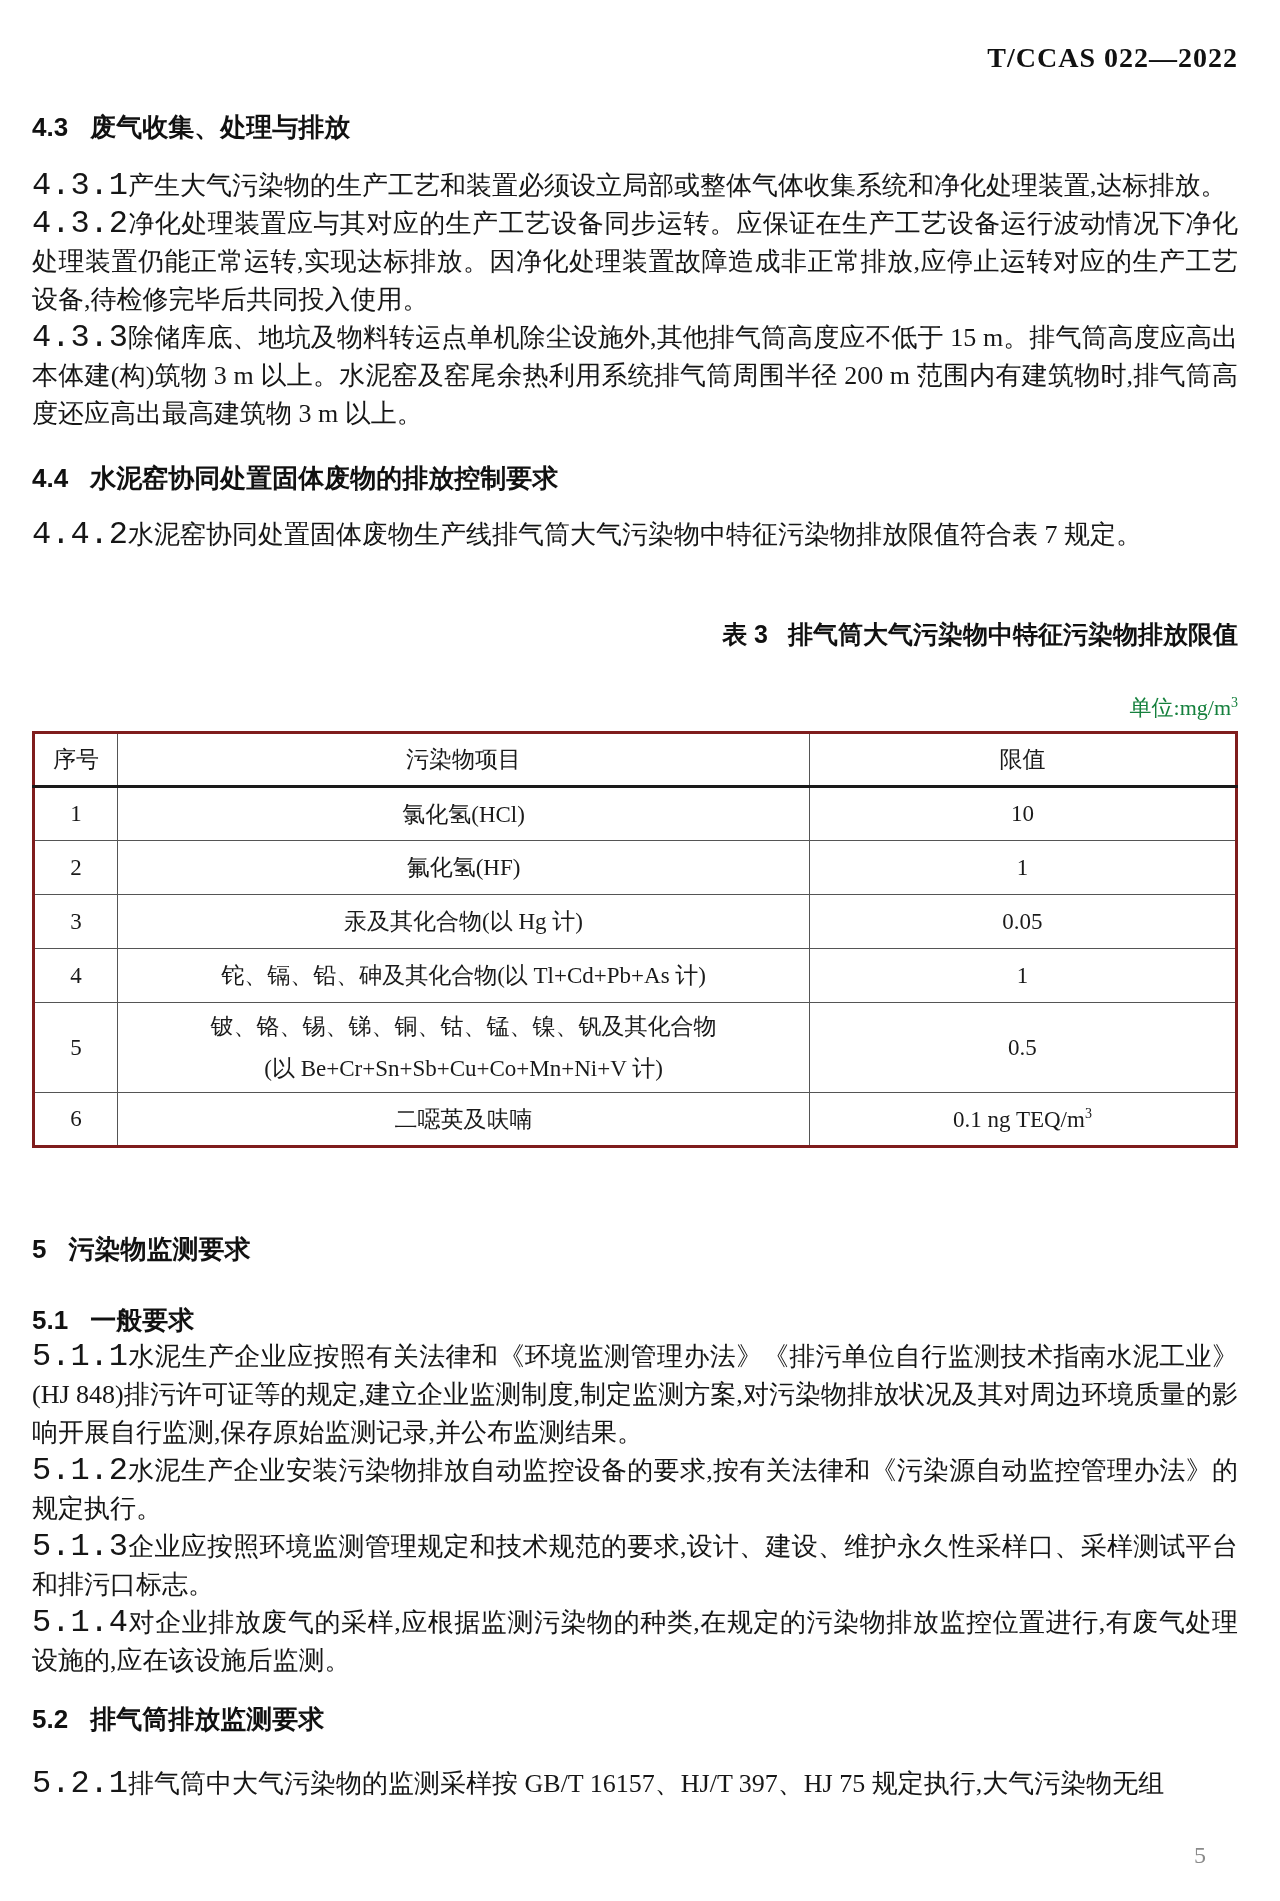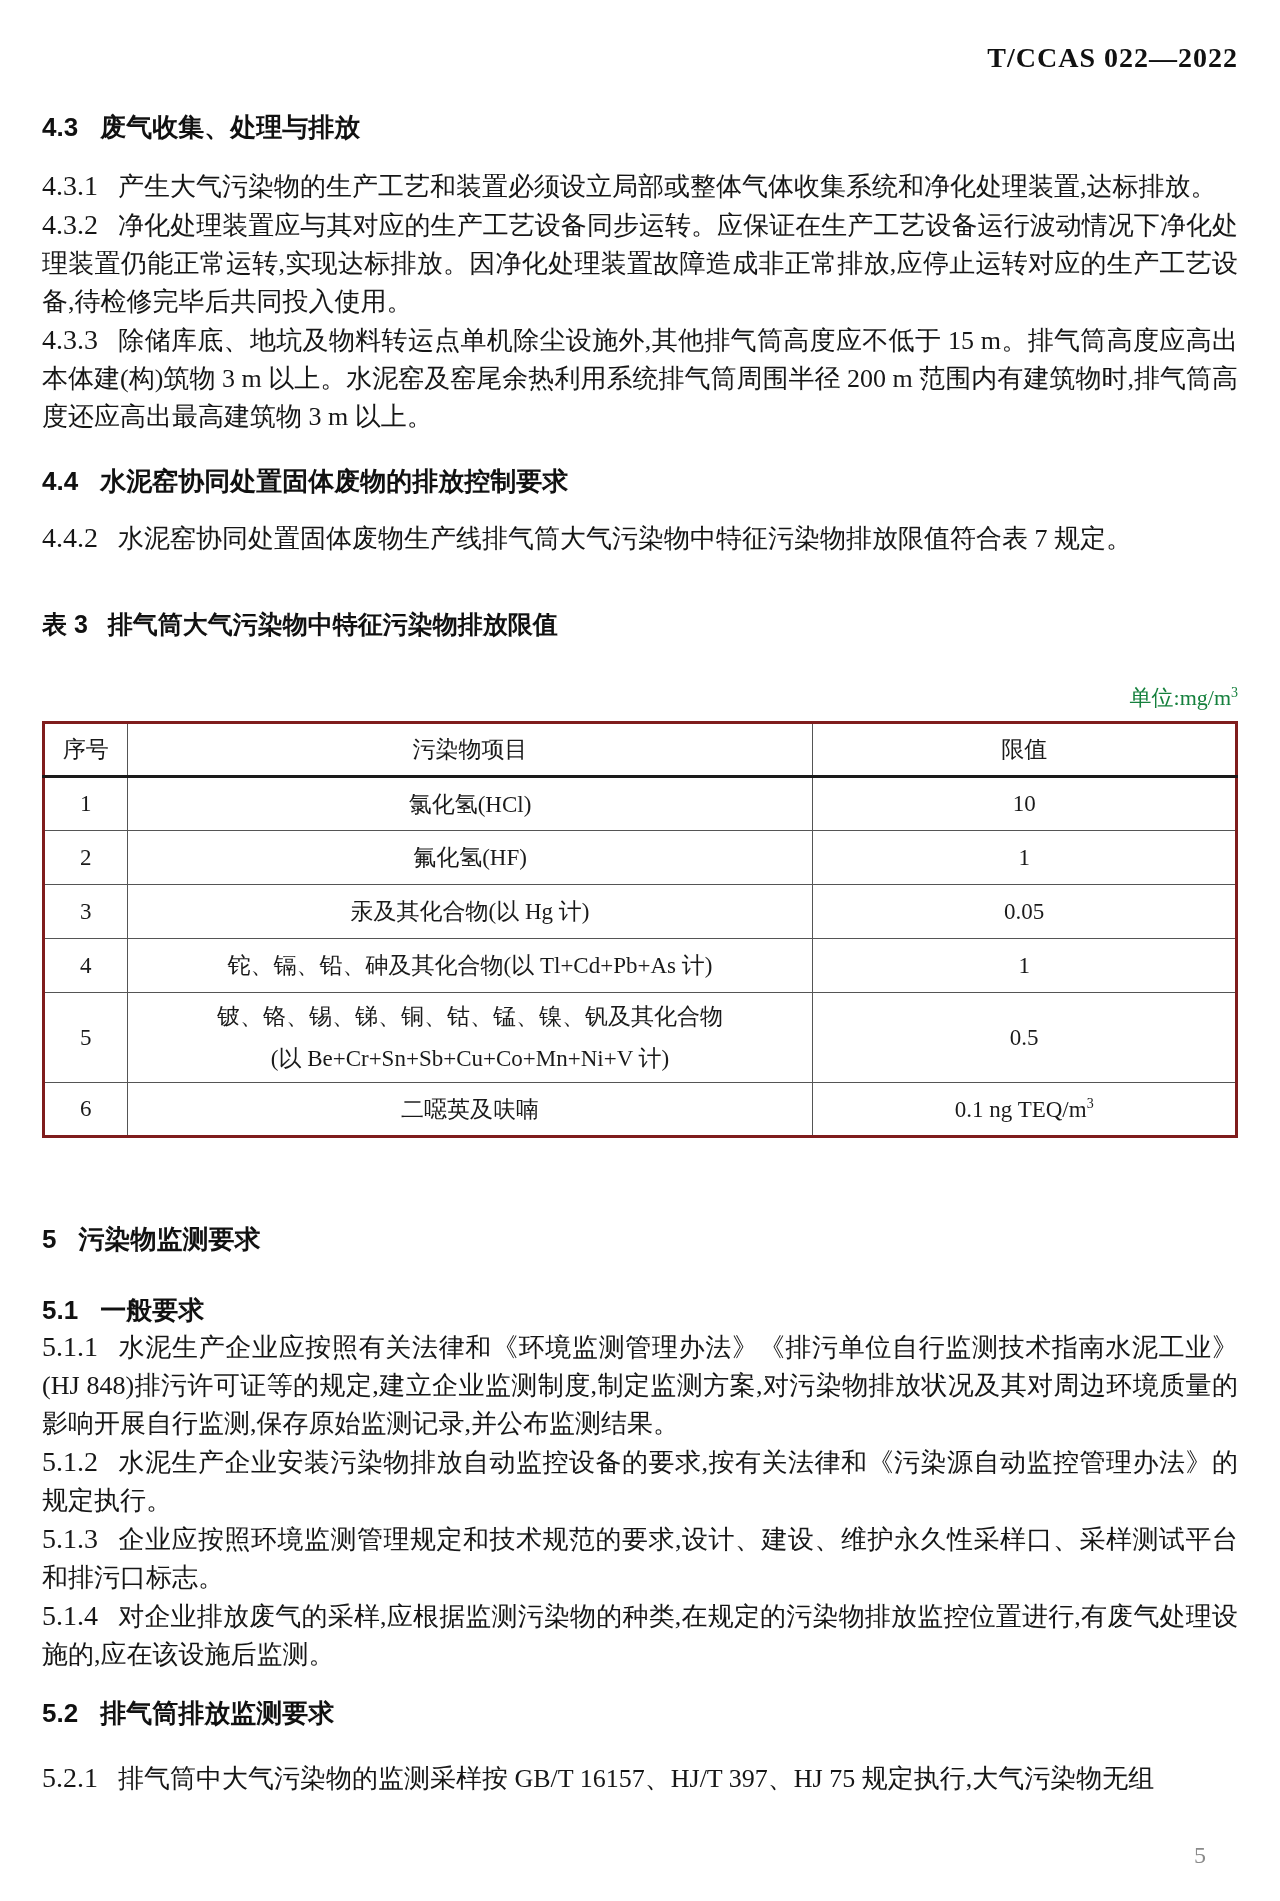--- a/index.html
+++ b/index.html
@@ -8,21 +8,21 @@
     position: relative;
     width: 1280px;
     height: 1901px;
     margin: 0 auto;
     background: #ffffff;
     color: #1c1c1c;
     font-family: "Liberation Serif", serif;
     overflow: hidden;
   }
   .content {
-    padding: 0 42px 0 42px;
+    padding: 0 42px 0 32px;
   }
   .doc-header {
     padding-top: 42px;
     text-align: right;
     font-family: "Liberation Serif", serif;
     font-weight: 700;
     font-size: 28px;
     letter-spacing: 1px;
     color: #111;
   }
@@ -40,28 +40,27 @@
   .h5  { margin-top: 84px; margin-bottom: 36px; font-size: 27px; }
   .h51 { }
   .h52 { margin-top: 22px; margin-bottom: 28px; }
   p.clause {
     font-size: 26px;
     line-height: 38px;
     text-align: justify;
     color: #161616;
   }
   p.clause .cnum {
-    font-family: Liberation Serif, serif;
-    font-size: 28px;
-    margin-right: 20px;
+    font-family: Liberation Mono, monospace;
+    font-size: 32px;
     white-space: nowrap;
   }
   .tbl-caption {
-    margin-top: 50px;
-    text-align: left;
+    margin-top: 64px;
+    text-align: right;
     font-family: "Liberation Sans", sans-serif;
     font-weight: 700;
     font-size: 25px;
     color: #111;
   }
   .tbl-caption .cap-prefix { margin-right: 20px; }
   .tbl-unit {
     margin-top: 42px;
     margin-bottom: 8px;
     text-align: right;

